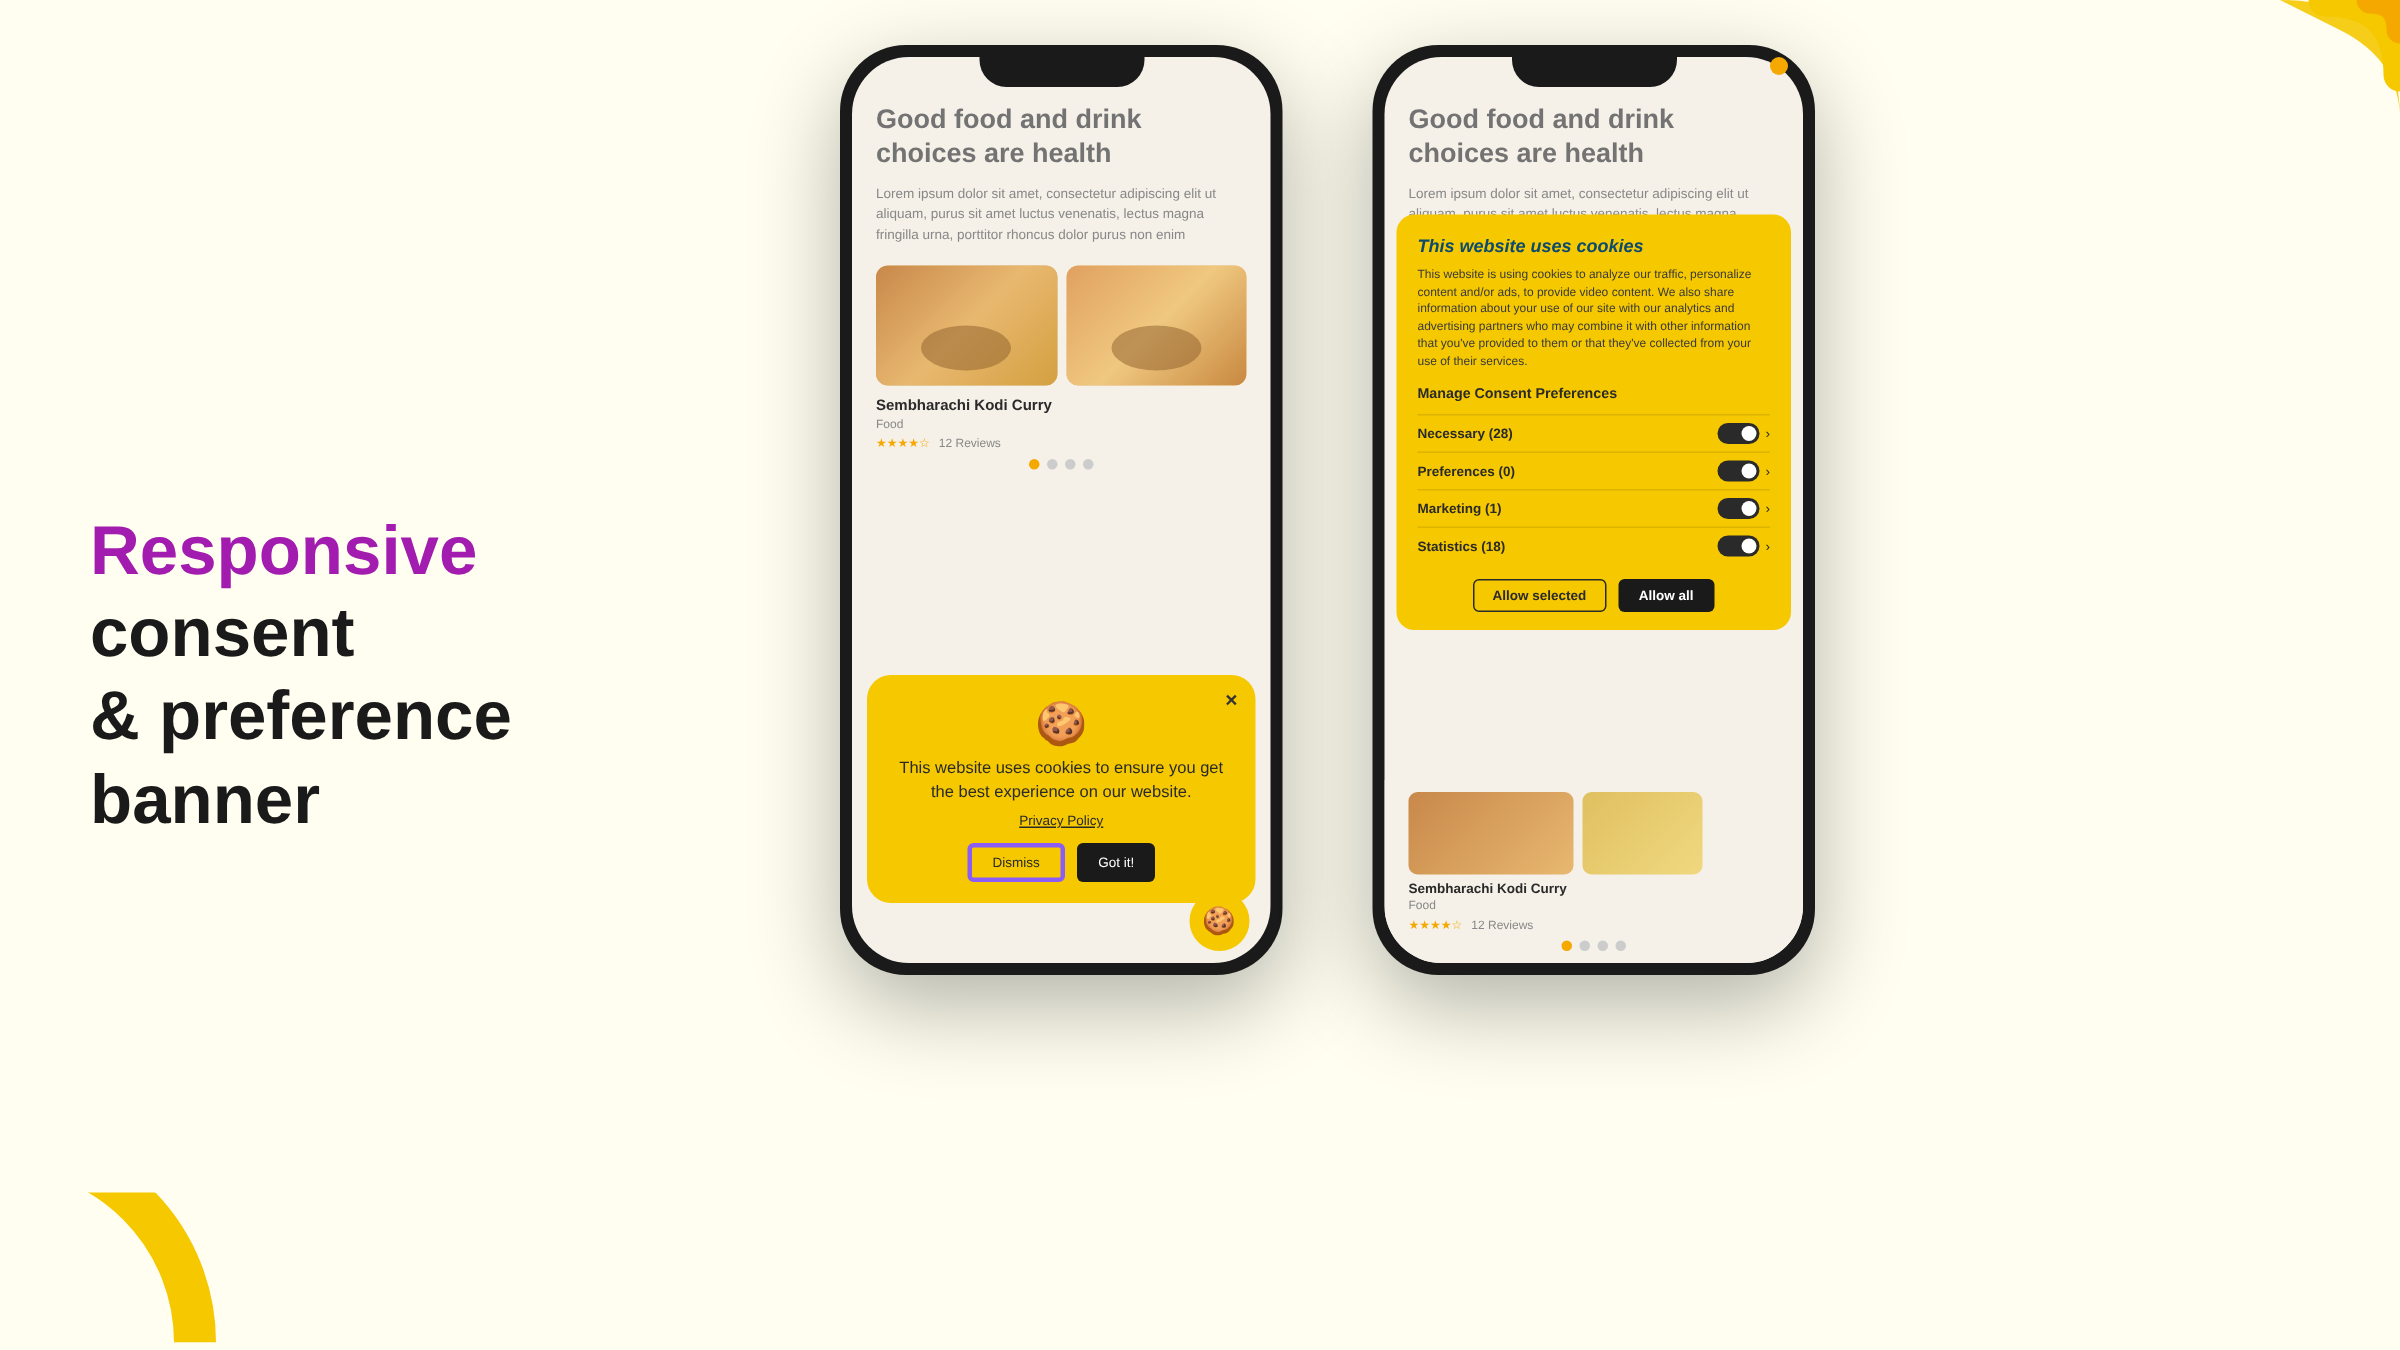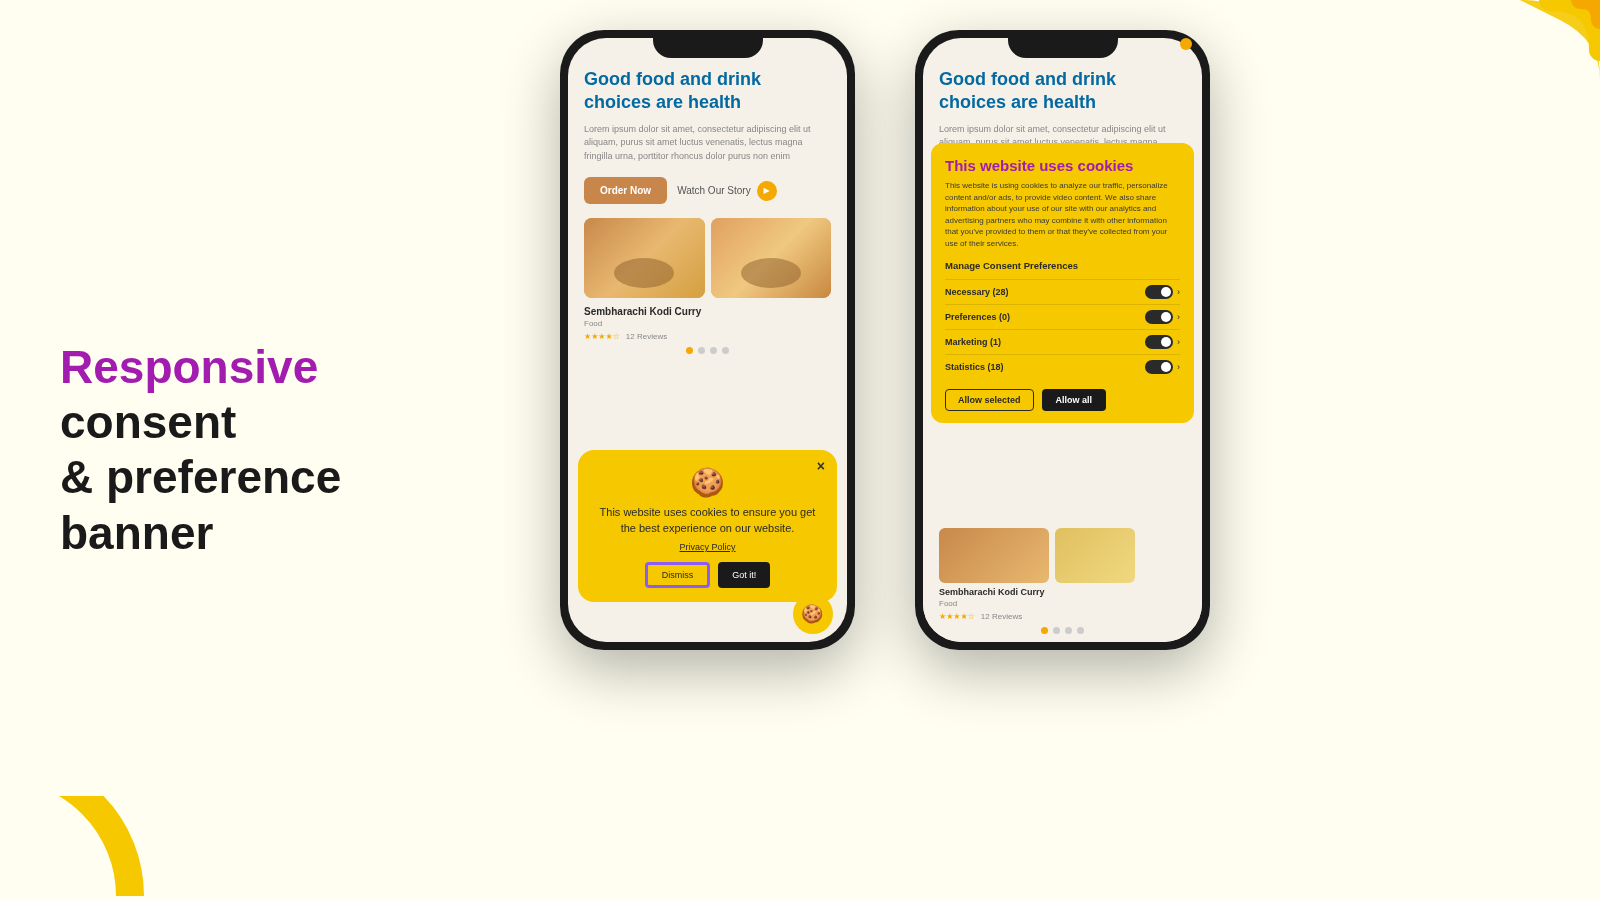--- a/index.html
+++ b/index.html
@@ -76,21 +76,21 @@
     
     .screen-content {
       padding: 30px 16px 16px;
       height: 100%;
       overflow: hidden;
       position: relative;
     }
     .screen-title {
       font-size: 18px;
       font-weight: 700;
-      color: #0369a1;
+      color: #737373;
       line-height: 1.3;
       margin-bottom: 8px;
     }
     .screen-body-text {
       font-size: 9px;
       color: #888;
       line-height: 1.5;
       margin-bottom: 14px;
     }
     .btn-order {
@@ -252,24 +252,25 @@
       position: absolute;
       top: 105px;
       left: 8px;
       right: 8px;
       background: #f5c800;
       border-radius: 12px;
       padding: 14px 14px 12px;
       z-index: 20;
     }
     .pref-title {
-      font-size: 15px;
+      font-size: 12px;
       font-weight: 800;
-      color: #a21caf;
+      color: #0c4a6e;
       margin-bottom: 6px;
+      font-style: italic;
     }
     .pref-desc {
       font-size: 8px;
       color: #3a3a3a;
       line-height: 1.45;
       margin-bottom: 10px;
     }
     .pref-manage-title {
       font-size: 9.5px;
       font-weight: 700;
@@ -311,21 +312,21 @@
       background: #fff;
       border-radius: 50%;
     }
     .chevron-right {
       font-size: 9px;
       color: #2a2a2a;
     }
     .pref-action-btns {
       display: flex;
       gap: 8px;
-      justify-content: flex-start;
+      justify-content: center;
       margin-top: 10px;
     }
     .btn-allow-selected {
       background: transparent;
       border: 1px solid #2a2a2a;
       font-size: 9px;
       color: #2a2a2a;
       padding: 5px 12px;
       border-radius: 4px;
       cursor: pointer;
@@ -433,27 +434,20 @@
 <div class="phones-container">
 
   <div class="phone">
     <div class="phone-notch"></div>
 
     <div class="phone-screen">
       <div class="screen-content">
         <div class="screen-title">Good food and drink
 choices are health</div>
         <div class="screen-body-text">Lorem ipsum dolor sit amet, consectetur adipiscing elit ut aliquam, purus sit amet luctus venenatis, lectus magna fringilla urna, porttitor rhoncus dolor purus non enim</div>
-        <div class="cta-row">
-          <span class="btn-order">Order Now</span>
-          <span class="btn-watch">
-            <span>Watch Our Story</span>
-            <span class="play-circle">▶</span>
-          </span>
-        </div>
         <div class="food-images-row">
           <div class="food-img-placeholder">
             <div class="bowl-art"></div>
           </div>
           <div class="food-img-placeholder img2">
             <div class="bowl-art" style="background: linear-gradient(135deg,#e0a060 0%,#f0c880 50%,#c88840 100%)"></div>
           </div>
         </div>
         <div class="food-card-name">Sembharachi Kodi Curry</div>
         <div class="food-card-cat">Food</div>

